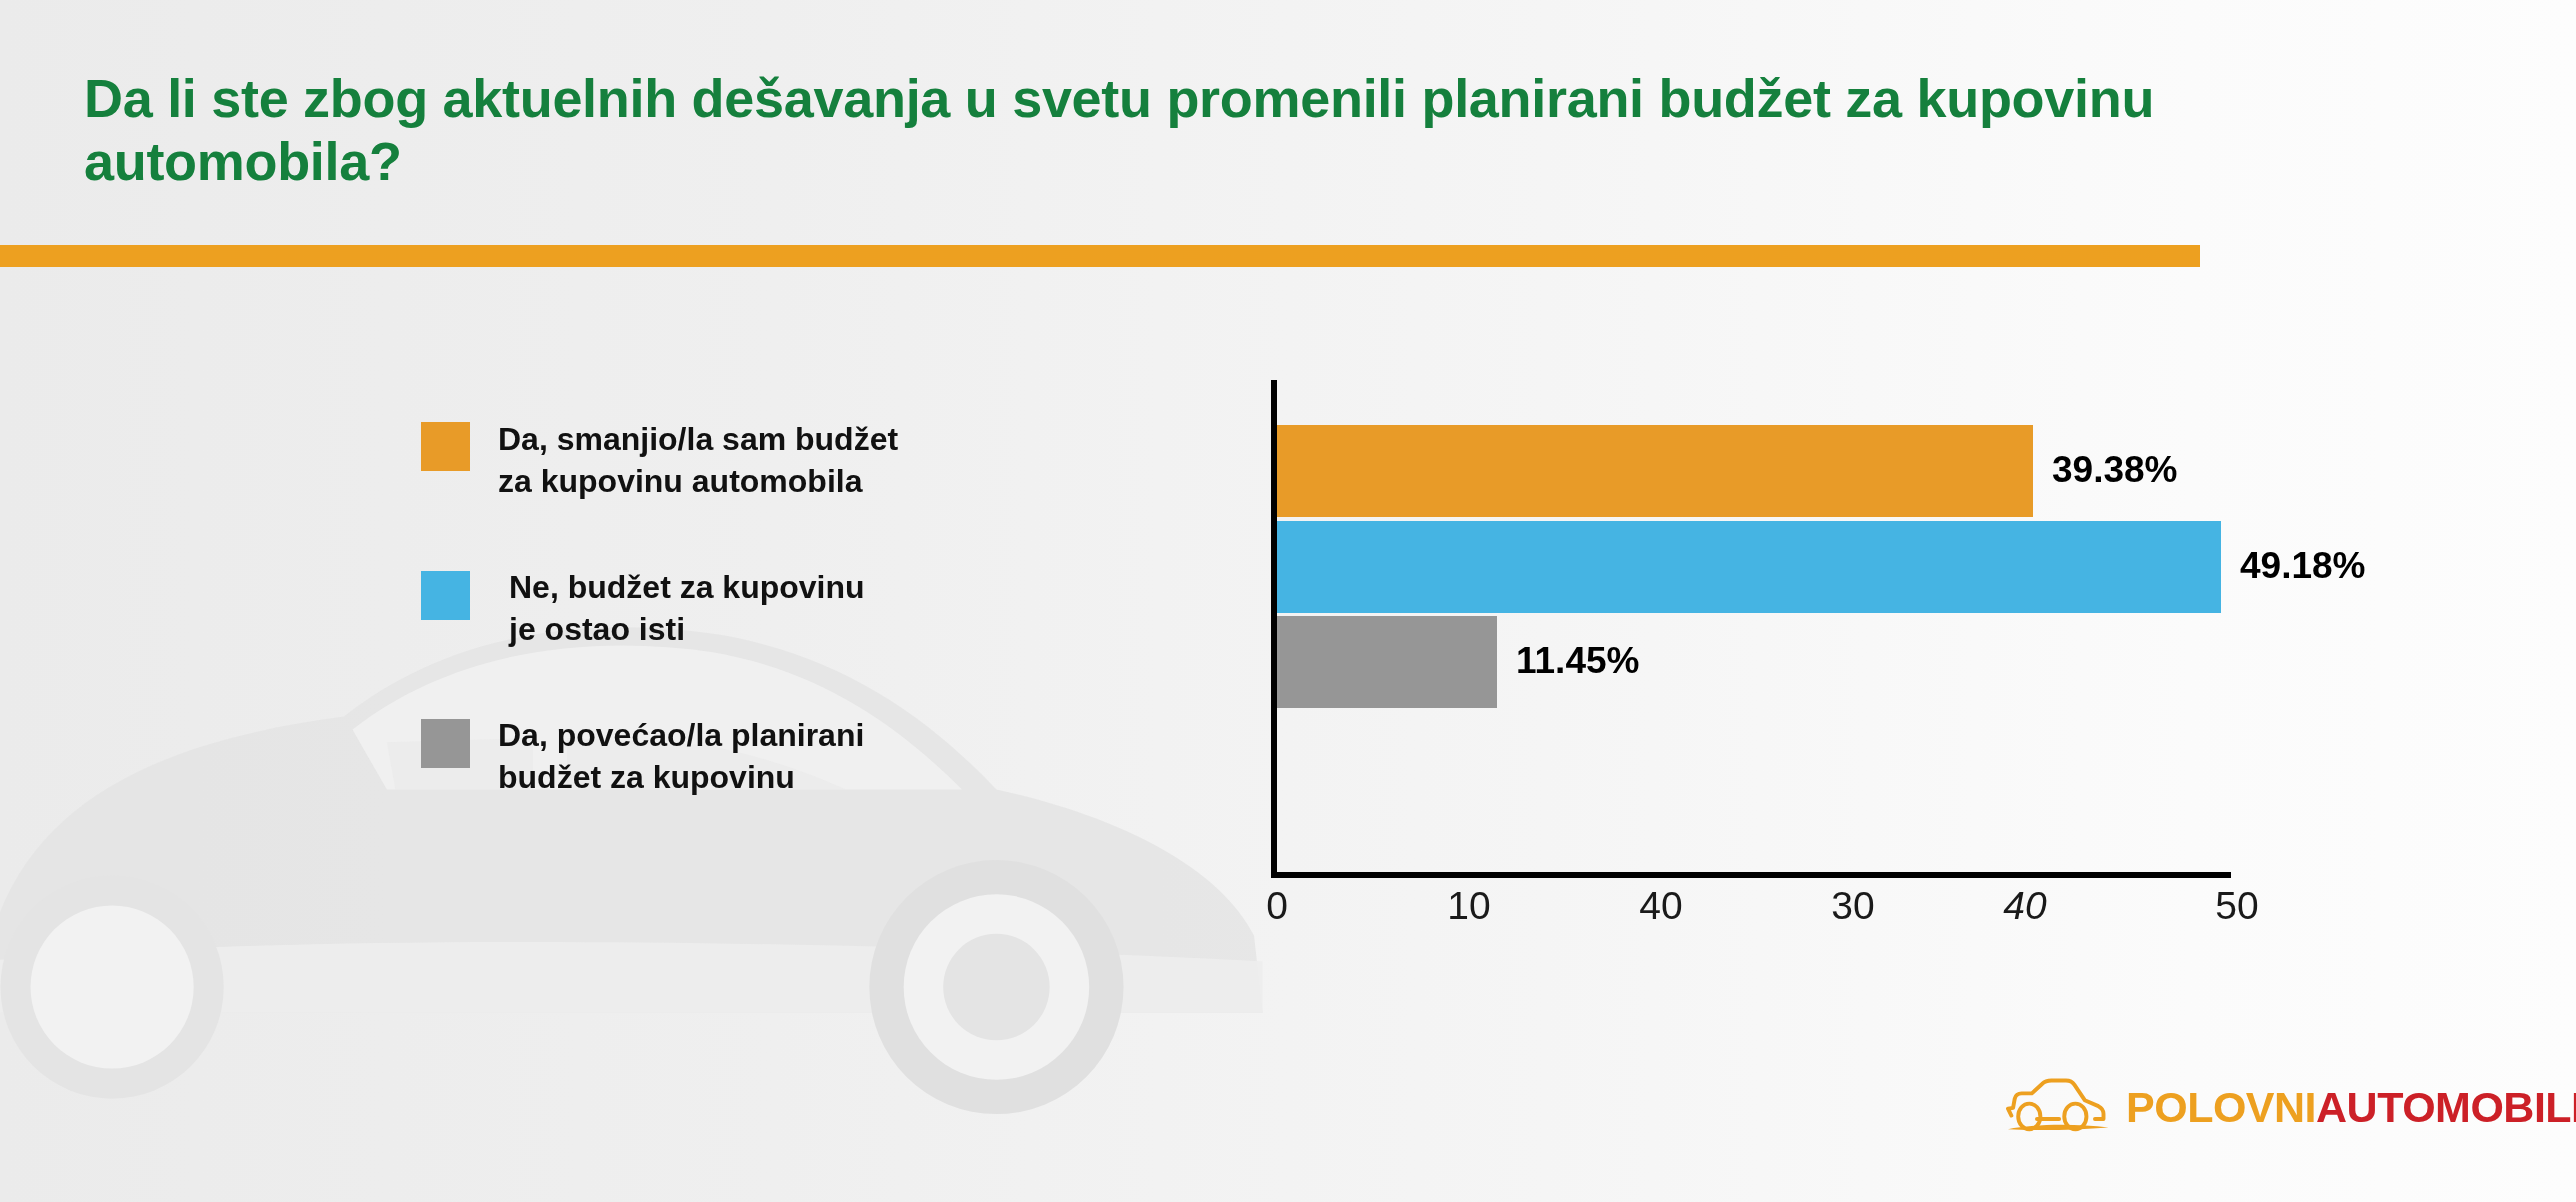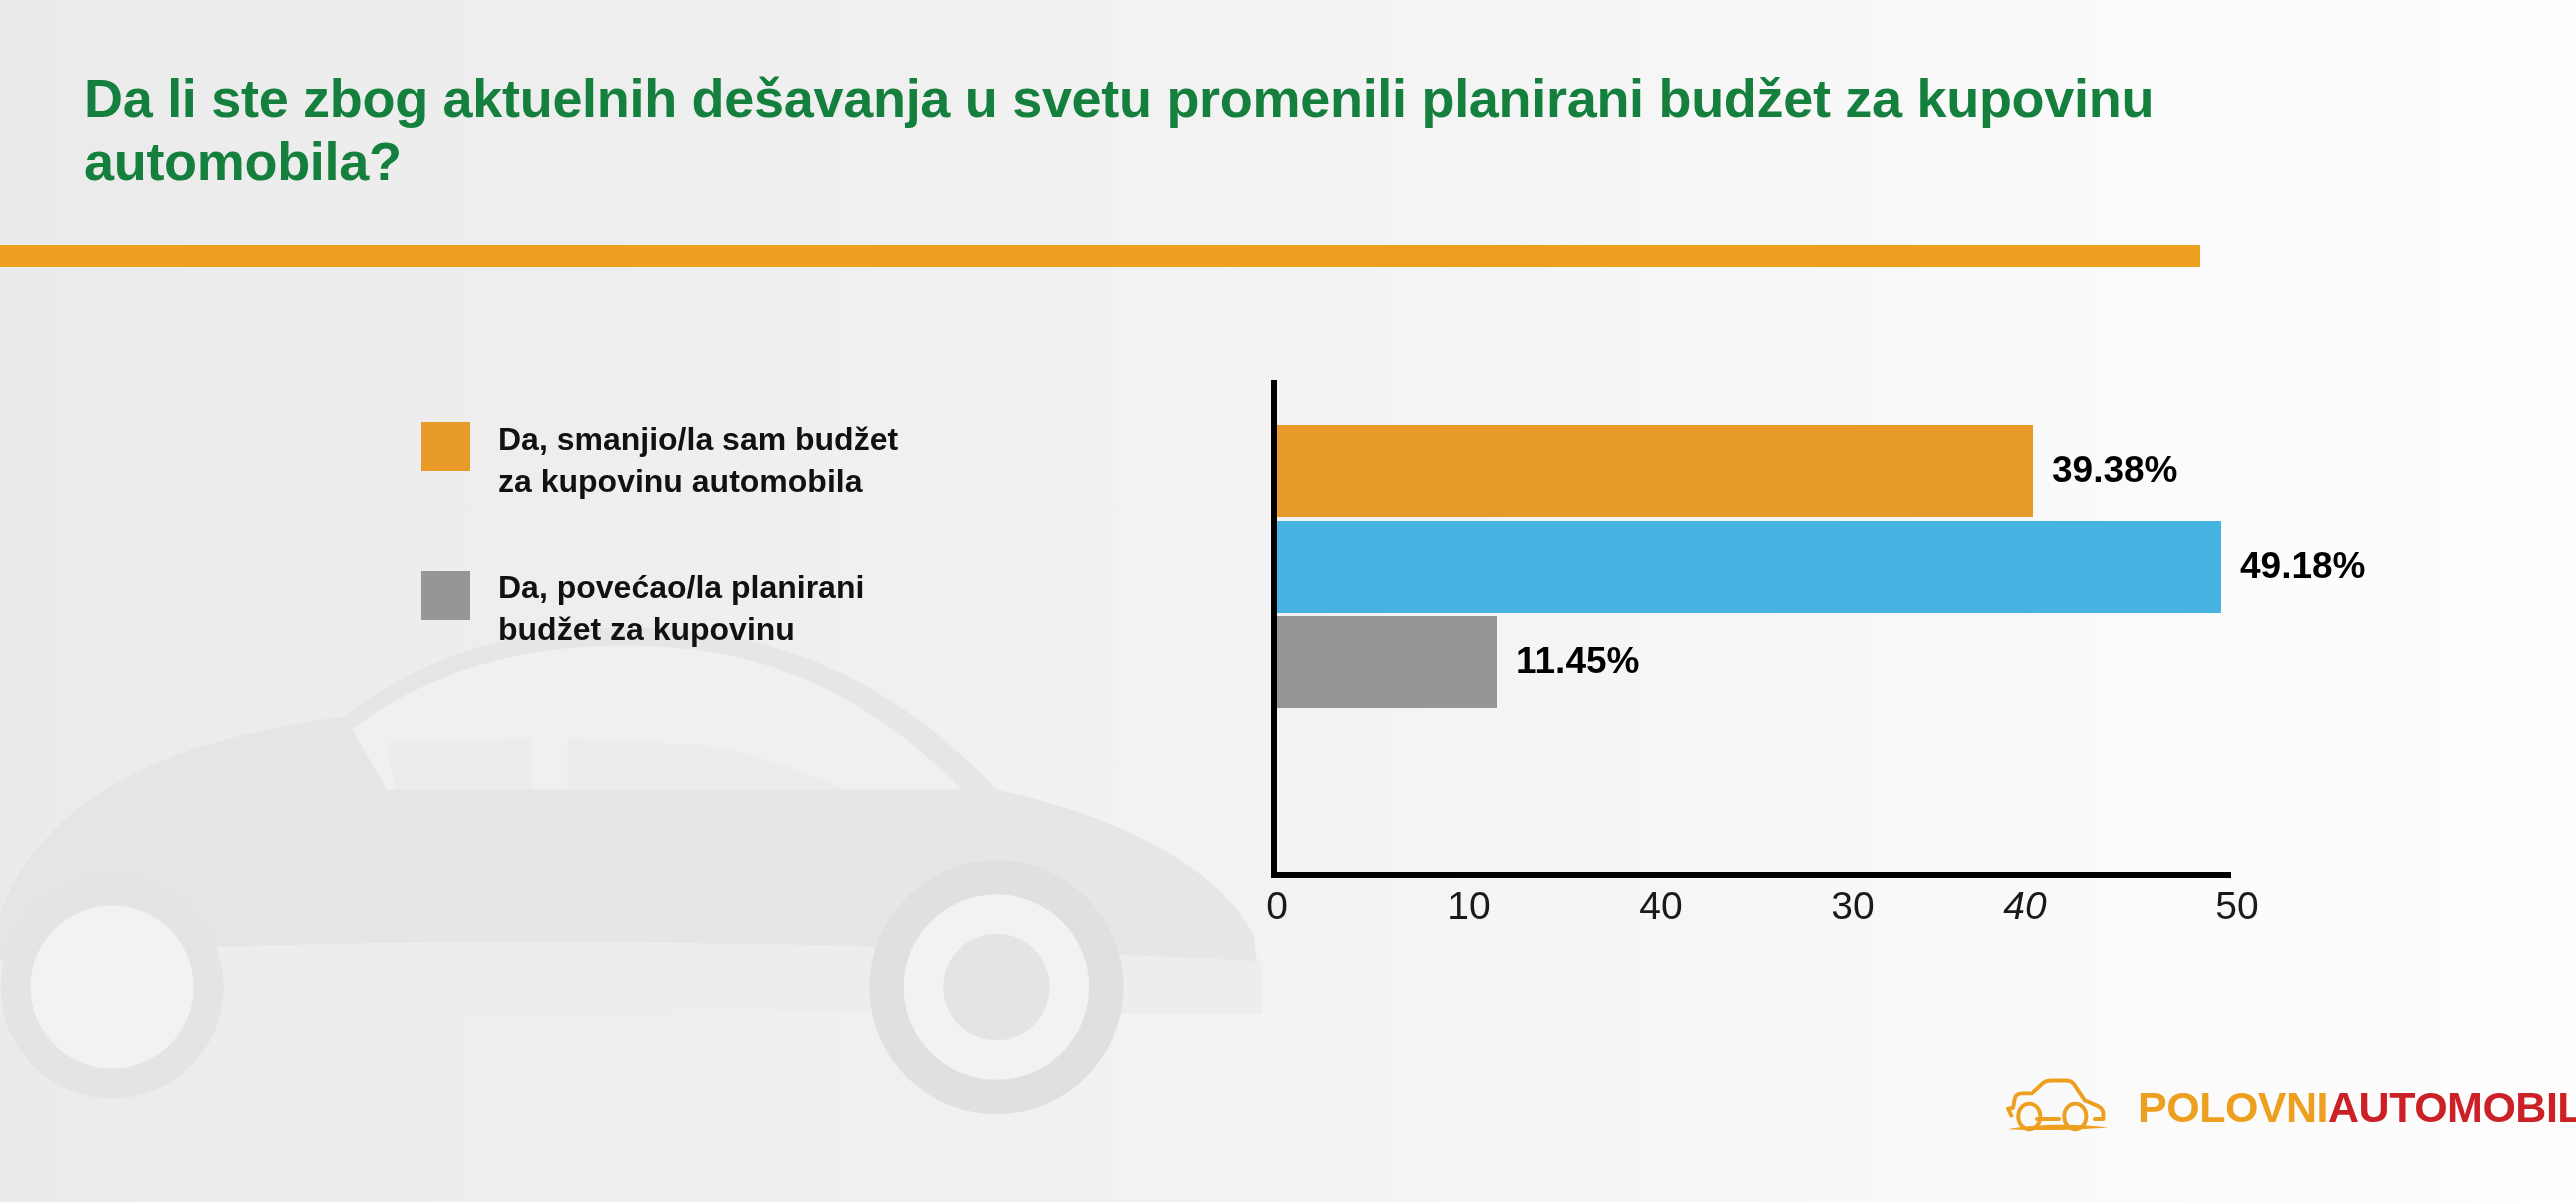--- a/index.html
+++ b/index.html
@@ -158,21 +158,21 @@
   }
   #logo-icon { width: 108px; height: 58px; flex: 0 0 108px; }
   #logo-text {
     margin-left: 12px;
     font-size: 43px;
     font-weight: bold;
     letter-spacing: -0.5px;
     line-height: 1;
     font-stretch: condensed;
   }
-  #logo-part-1 { color: #eda020; margin-left: 12px; }
+  #logo-part-1 { color: #eda020; }
   #logo-part-2 { color: #cc2027; }
 </style>
 </head>
 <body>
 
 <svg id="car-watermark" viewBox="0 0 1560 700" xmlns="http://www.w3.org/2000/svg">
   <path d="M10 470 C 60 300, 230 240, 420 215 C 540 120, 700 95, 860 120 C 1000 145, 1100 215, 1180 300 C 1320 330, 1440 390, 1480 470 L 1490 560 L 20 560 Z" fill="#e4e4e4" opacity="0.85"></path>
   <path d="M430 230 C 545 140, 700 118, 850 140 C 975 162, 1065 225, 1140 300 L 1000 300 L 470 300 Z" fill="#f1f1f1" opacity="0.9"></path>
   <path d="M470 245 L 640 240 L 640 300 L 480 300 Z" fill="#e9e9e9" opacity="0.7"></path>
   <path d="M680 240 L 840 248 C 905 260, 960 280, 1005 300 L 680 300 Z" fill="#e9e9e9" opacity="0.7"></path>
@@ -191,20 +191,25 @@
 <div id="title-rule"></div>
 
 <div id="legend">
 
   <div class="legend-item">
     <span class="legend-swatch" style="background:#e89b28"></span>
     <span class="legend-label">Da, smanjio/la sam budžet
 za kupovinu automobila</span>
   </div>
 
+  <div class="legend-item indent">
+    <span class="legend-swatch" style="background:#45b4e3"></span>
+    <span class="legend-label">Ne, budžet za kupovinu
+je ostao isti</span>
+  </div>
 
   <div class="legend-item">
     <span class="legend-swatch" style="background:#969696"></span>
     <span class="legend-label">Da, povećao/la planirani
 budžet za kupovinu</span>
   </div>
 
 </div>
 
 <div id="plot">

